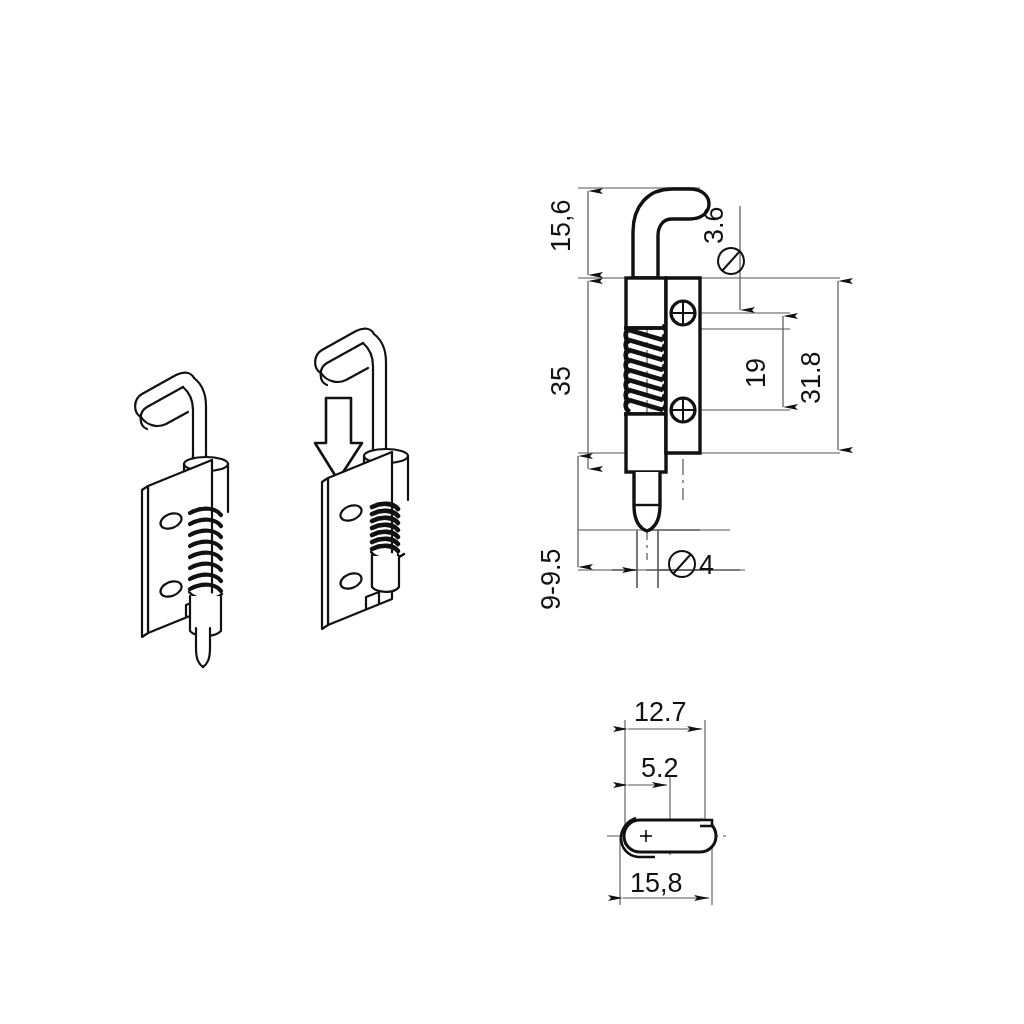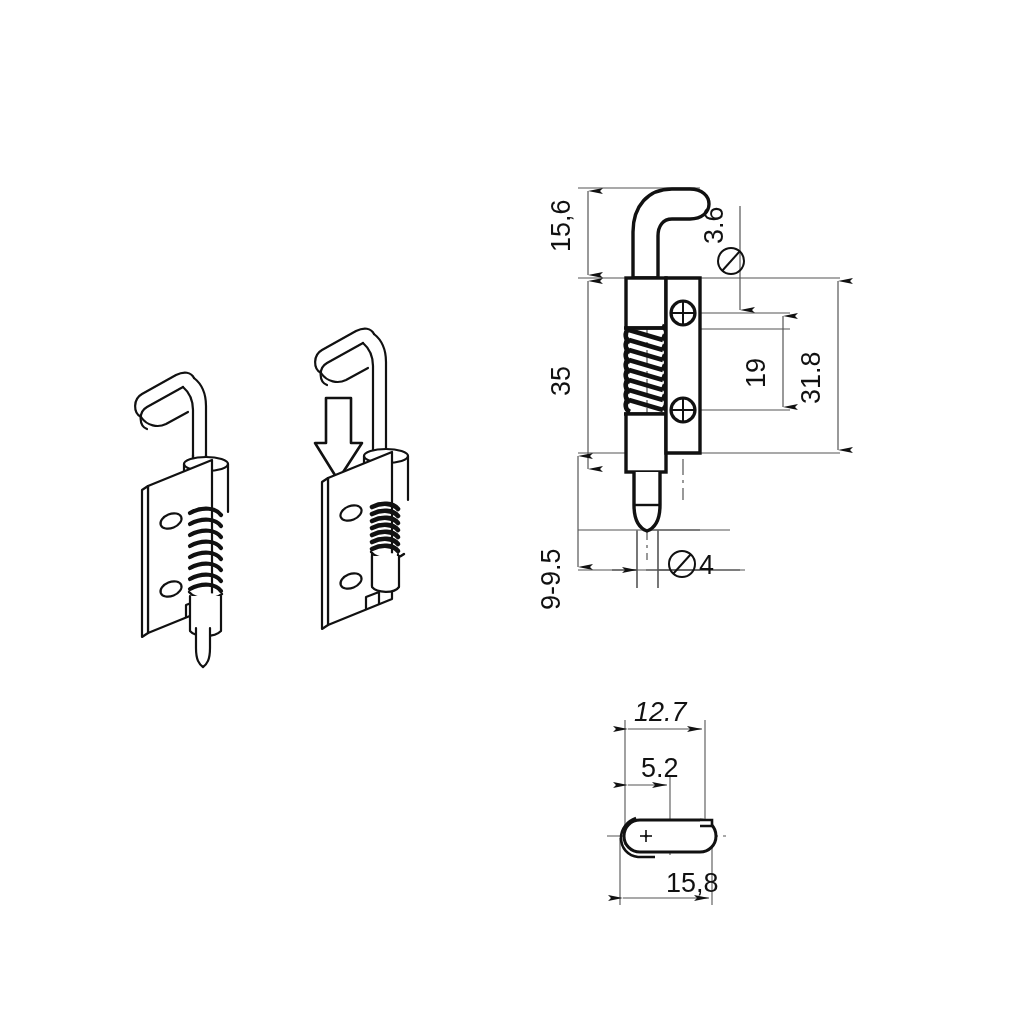--- a/index.html
+++ b/index.html
@@ -283,17 +283,17 @@
 <div class="dimtext vert" style="left:730px;top:244px;transform:rotate(-90deg) translate(-0%,-100%);"><span>3.6</span></div>
 
 <div class="dimtext vert" style="left:772px;top:388px;transform:rotate(-90deg) translate(-0%,-100%);">19</div>
 
 <div class="dimtext vert" style="left:827px;top:404px;transform:rotate(-90deg) translate(-0%,-100%);">31.8</div>
 
 <div class="dimtext vert" style="left:567px;top:610px;transform:rotate(-90deg) translate(-0%,-100%);">9-9.5</div>
 
 <div class="dimtext" style="left:699px;top:550px;"><span>4</span></div>
 
-<div class="dimtext" style="left:634px;top:697px;font-style:italic;">12.7</div>
+<div class="dimtext" style="left:634px;top:697px;">12.7</div>
 
 <div class="dimtext" style="left:641px;top:753px;">5.2</div>
 
-<div class="dimtext" style="left:630px;top:868px;margin-left:36px;">15,8</div>
+<div class="dimtext" style="left:630px;top:868px;">15,8</div>
 
 </body></html>

